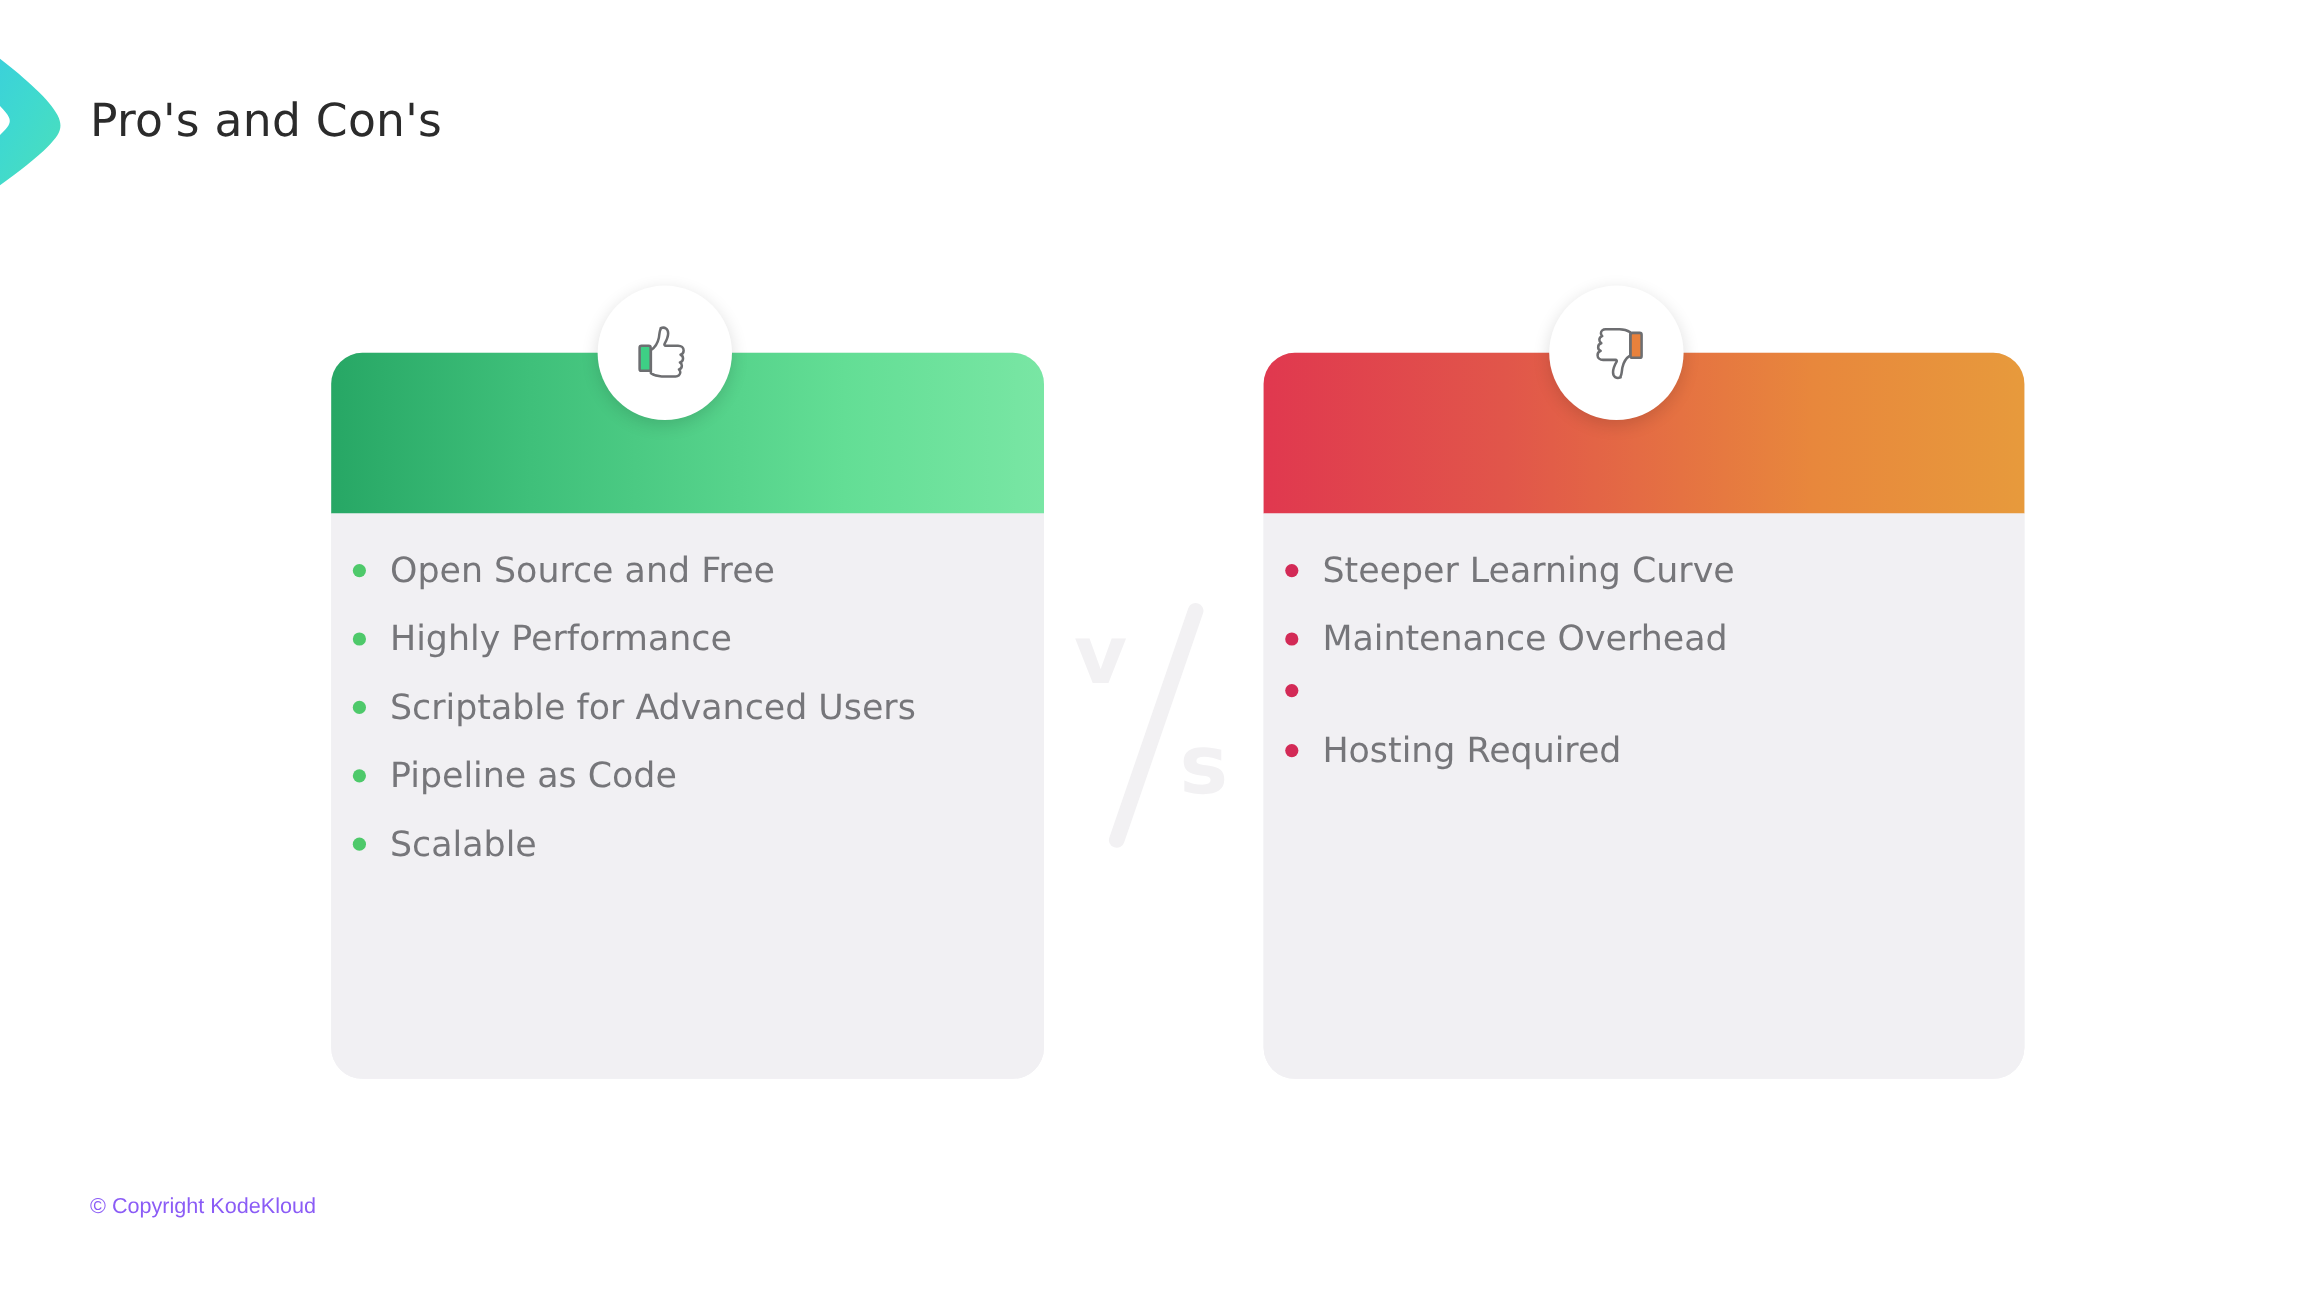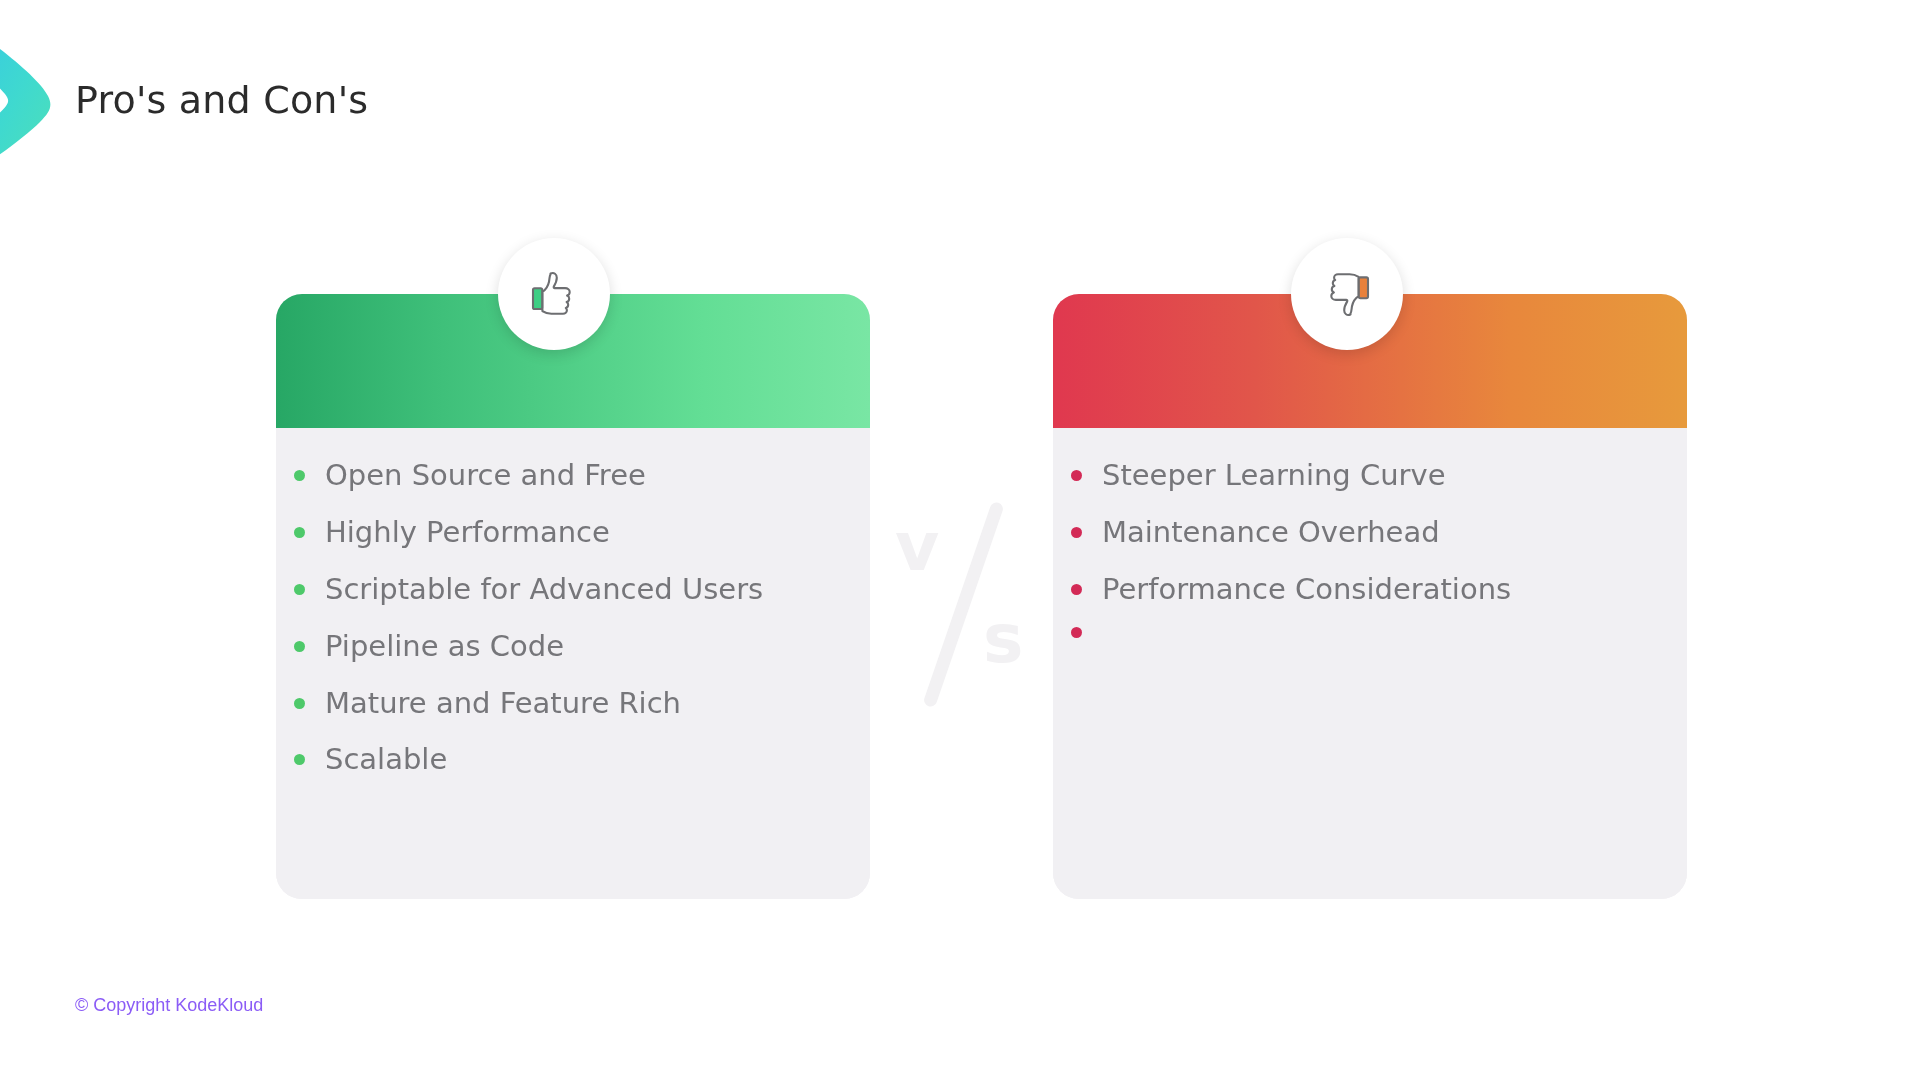--- a/index.html
+++ b/index.html
@@ -215,24 +215,20 @@
       <li class="bullet-item">
         <span class="bullet-dot pros-dot"></span>
         <span class="bullet-text">Scriptable for Advanced Users</span>
       </li>
       <li class="bullet-item">
         <span class="bullet-dot pros-dot"></span>
         <span class="bullet-text">Pipeline as Code</span>
       </li>
       <li class="bullet-item">
         <span class="bullet-dot pros-dot"></span>
-        <span class="bullet-text">Mature and Feature Rich</span>
-      </li>
-      <li class="bullet-item">
-        <span class="bullet-dot pros-dot"></span>
         <span class="bullet-text">Scalable</span>
       </li>
     </ul>
   </div>
 </div>
 
 <div class="card card-cons">
   <div class="card-header"></div>
   <div class="card-badge">
     <svg width="62" height="62" viewBox="0 0 62 62">
@@ -247,22 +243,22 @@
       <li class="bullet-item">
         <span class="bullet-dot cons-dot"></span>
         <span class="bullet-text">Steeper Learning Curve</span>
       </li>
       <li class="bullet-item">
         <span class="bullet-dot cons-dot"></span>
         <span class="bullet-text">Maintenance Overhead</span>
       </li>
       <li class="bullet-item">
         <span class="bullet-dot cons-dot"></span>
-        <span class="bullet-text">Performance Considerations</span>
-      </li>
-      <li class="bullet-item">
-        <span class="bullet-dot cons-dot"></span>
+      </li>
+      <li class="bullet-item">
+        <span class="bullet-dot cons-dot"></span>
+        <span class="bullet-text">Hosting Required</span>
       </li>
     </ul>
   </div>
 </div>
 
 <div class="footer-copyright">© Copyright KodeKloud</div>
 
 </body></html>

